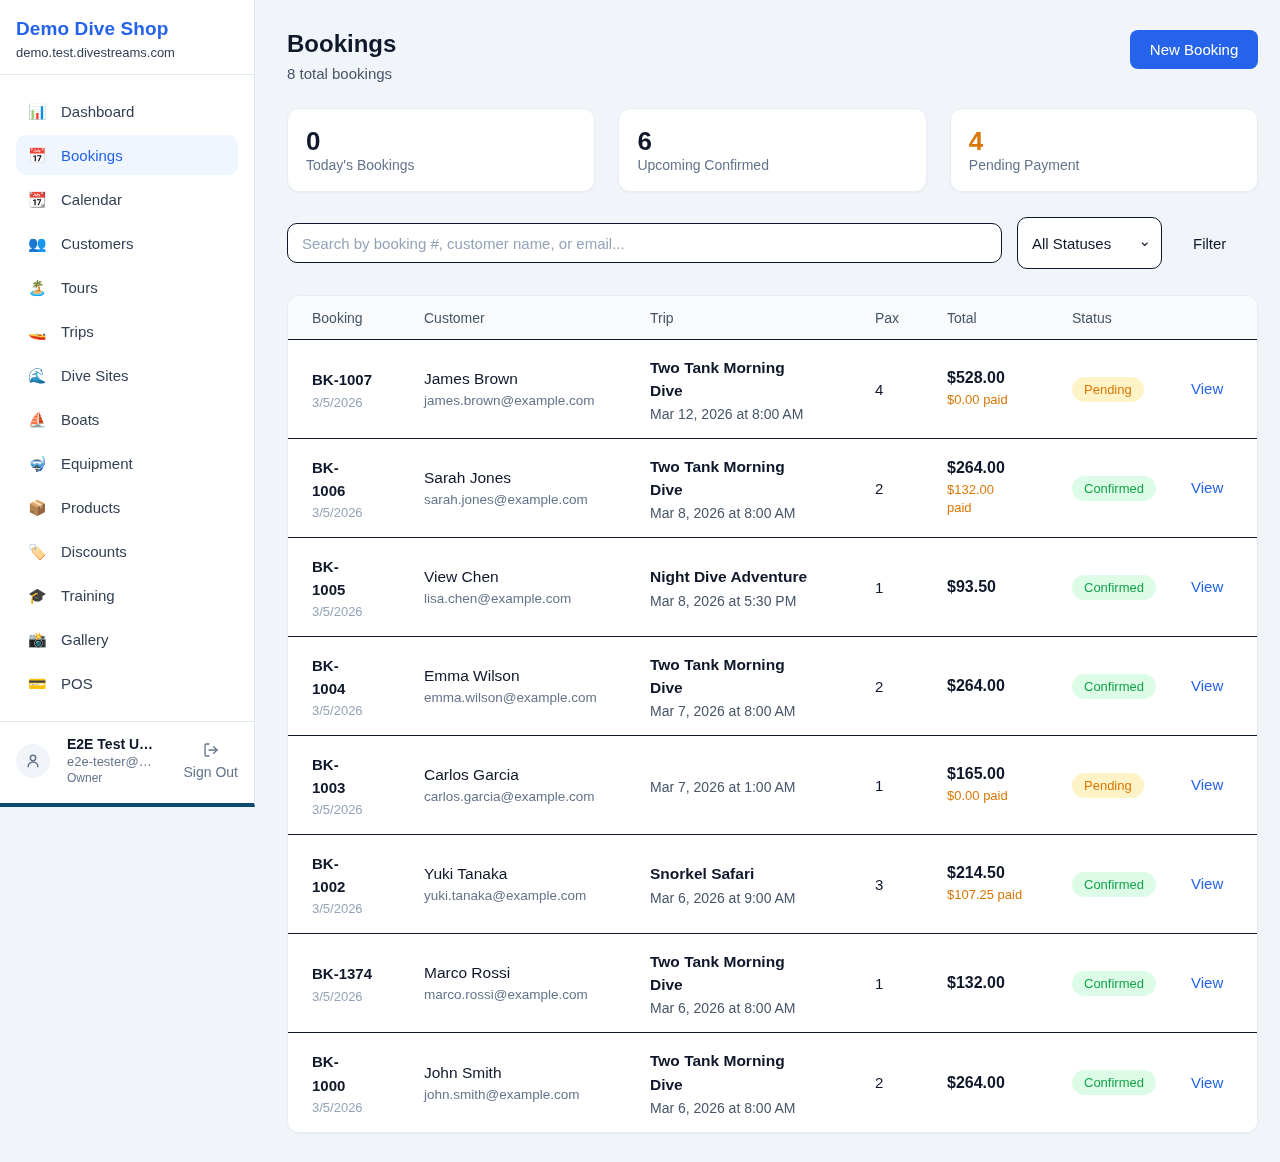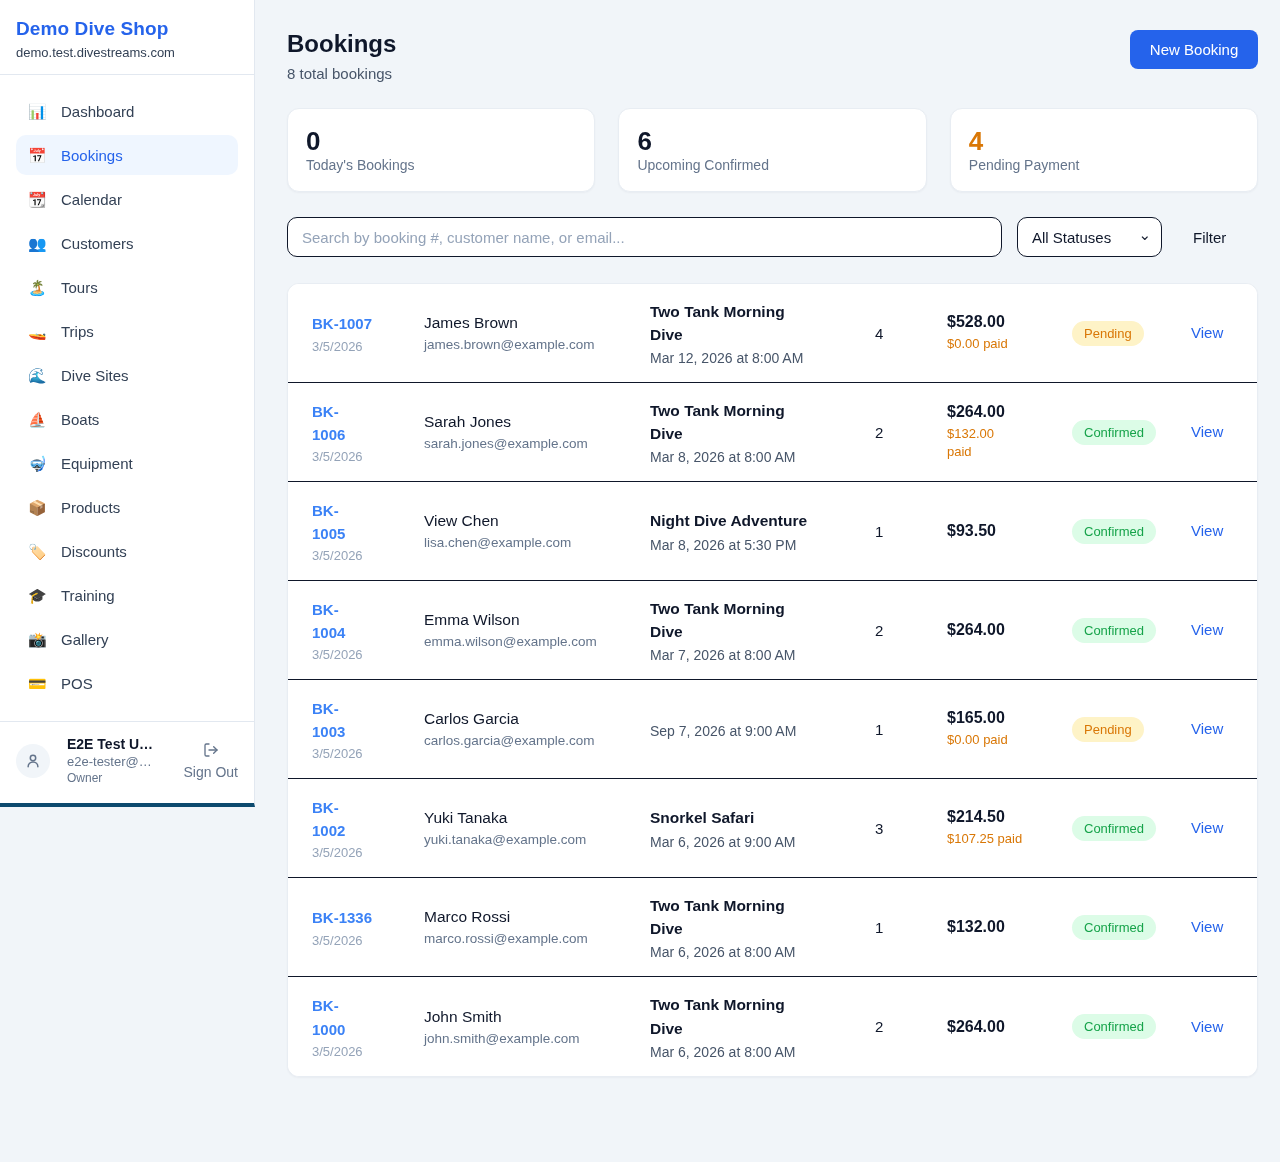--- a/index.html
+++ b/index.html
@@ -73,21 +73,21 @@
   .controls { display:flex; align-items:center; gap:15px; margin-bottom:26px; }
   .search-input {
     flex:0 0 715px; height:40px; padding:0 14px;
     border:1px solid #0f172a; border-radius:10px; background:#fff;
     font-family:inherit; font-size:15px; color:#0f172a;
   }
   .search-input::placeholder { color:#94a3b8; }
   .select-wrap { position:relative; }
   .select-wrap select {
     -webkit-appearance:none; appearance:none;
-    height:40px; width:145px; padding:0 30px 0 14px;
+    height:52px; width:145px; padding:0 30px 0 14px;
     border:1px solid #0f172a; border-radius:10px; background:#fff;
     font-family:inherit; font-size:15px; color:#0f172a; cursor:pointer;
   }
   .chev {
     position:absolute; right:11px; top:50%; transform:translateY(-62%);
     font-size:15px; color:#0f172a; pointer-events:none;
   }
   .filter-btn {
     background:none; border:none; cursor:pointer; margin-left:16px;
     font-family:inherit; font-size:15px; color:#0f172a;
@@ -105,21 +105,21 @@
   }
   .thead {
     height:44px; background:#f8fafc;
     border-bottom:1px solid #0f172a;
     font-size:14px; color:#475569; font-weight:500;
   }
   .trow { min-height:99px; border-bottom:1px solid #0f172a; background:#fff; }
   .trow:last-child { border-bottom:none; }
   .cell { padding-right:10px; }
   .bk-id {
-    color:#3b82f6; font-size:15px; font-weight:700;
+    color:#0f172a; font-size:15px; font-weight:700;
     text-decoration:none; cursor:pointer; white-space:pre-line; line-height:1.55;
     display:inline-block;
   }
   .bk-date { margin-top:3px; font-size:13px; color:#94a3b8; }
   .cust-name { font-size:15.5px; color:#0f172a; }
   .cust-email { margin-top:5px; font-size:13.5px; color:#64748b; }
   .trip-name { font-size:15.5px; font-weight:700; color:#0f172a; white-space:pre-line; line-height:1.5; }
   .trip-when { margin-top:4px; font-size:14px; color:#475569; }
   .c-pax { font-size:15px; color:#0f172a; }
   .total-amt { font-size:16px; font-weight:700; color:#0f172a; }
@@ -269,20 +269,29 @@
       <div class="select-wrap">
         <select>
           <option>All Statuses</option>
         </select>
         <span class="chev">⌄</span>
       </div>
       <button class="filter-btn">Filter</button>
     </div>
 
     <div class="table-card">
+      <div class="thead">
+        <div>Booking</div>
+        <div>Customer</div>
+        <div>Trip</div>
+        <div>Pax</div>
+        <div>Total</div>
+        <div>Status</div>
+        <div></div>
+      </div>
       <div id="rows">
   <div class="trow">
     <div class="cell c-booking">
       <a class="bk-id">BK-1007</a>
       <div class="bk-date">3/5/2026</div>
     </div>
     <div class="cell c-customer">
       <div class="cust-name">James Brown</div>
       <div class="cust-email">james.brown@example.com</div>
     </div>
@@ -392,21 +401,21 @@
     <div class="cell c-booking">
       <a class="bk-id">BK-
 1003</a>
       <div class="bk-date">3/5/2026</div>
     </div>
     <div class="cell c-customer">
       <div class="cust-name">Carlos Garcia</div>
       <div class="cust-email">carlos.garcia@example.com</div>
     </div>
     <div class="cell c-trip">
-      <div class="trip-when">Sep 7, 2026 at 9:00 AM</div>
+      <div class="trip-when">Mar 7, 2026 at 1:00 AM</div>
     </div>
     <div class="cell c-pax">1</div>
     <div class="cell c-total">
       <div class="total-amt">$165.00</div>
       <div class="total-paid">$0.00 paid</div>
     </div>
     <div class="cell c-status">
       <span class="badge pending">Pending</span>
     </div>
     <div class="cell c-view">
@@ -436,21 +445,21 @@
     <div class="cell c-status">
       <span class="badge confirmed">Confirmed</span>
     </div>
     <div class="cell c-view">
       <a class="view-link">View</a>
     </div>
   </div>
 
   <div class="trow">
     <div class="cell c-booking">
-      <a class="bk-id">BK-1336</a>
+      <a class="bk-id">BK-1374</a>
       <div class="bk-date">3/5/2026</div>
     </div>
     <div class="cell c-customer">
       <div class="cust-name">Marco Rossi</div>
       <div class="cust-email">marco.rossi@example.com</div>
     </div>
     <div class="cell c-trip">
       <div class="trip-name">Two Tank Morning
 Dive</div>
       <div class="trip-when">Mar 6, 2026 at 8:00 AM</div>

